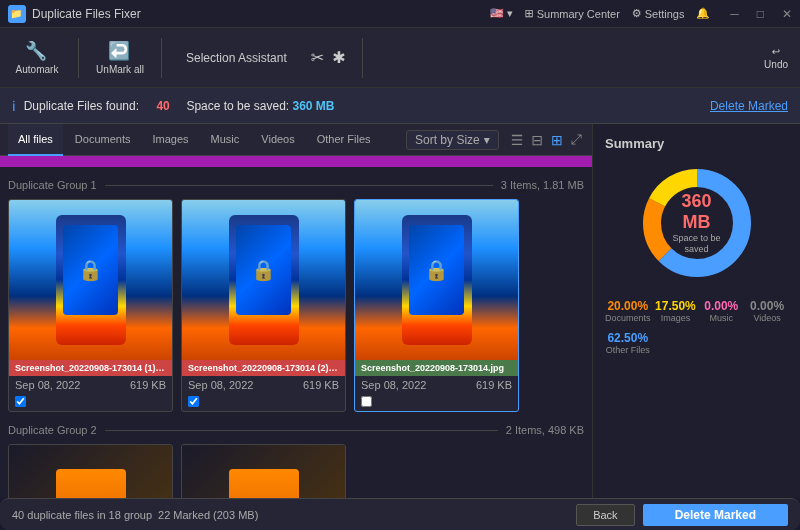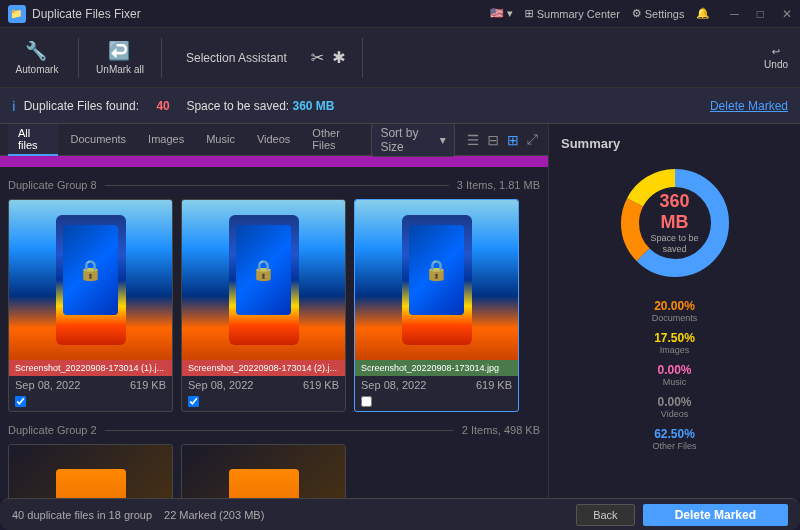--- a/index.html
+++ b/index.html
@@ -62,54 +62,54 @@
     
     .thumb-grid { display: flex; gap: 8px; flex-wrap: wrap; margin-bottom: 12px; }
 
     .thumb-item { width: 165px; background: #252535; border: 1px solid #444; border-radius: 3px; overflow: hidden; cursor: pointer; }
     .thumb-item.selected { border-color: #4a9eff; }
     .thumb-img { width: 100%; height: 160px; background: linear-gradient(to bottom, #87ceeb 0%, #1e90ff 30%, #003080 60%, #ff6600 80%, #cc4400 100%); display: flex; align-items: center; justify-content: center; position: relative; overflow: hidden; }
     .thumb-img-inner { width: 70px; height: 130px; background: linear-gradient(to bottom, #1a3a8a 0%, #2255cc 30%, #003399 50%, #ffd700 70%, #ff4400 85%, #cc2200 100%); border-radius: 6px; position: relative; display: flex; flex-direction: column; align-items: center; }
     .phone-screen { width: 55px; height: 90px; background: linear-gradient(135deg, #0044aa, #0066ff, #0033bb); border-radius: 4px; margin-top: 10px; display: flex; align-items: center; justify-content: center; }
     .phone-lock-icon { font-size: 20px; color: rgba(255,255,255,0.8); }
 
-    .thumb-label { background: #cc4444; padding: 3px 6px; font-size: 9px; color: white; white-space: nowrap; overflow: hidden; text-overflow: ellipsis; }
+    .thumb-label { background: #cc4444; padding: 3px 6px; font-size: 9px; color: white; white-space: nowrap; overflow: hidden; text-overflow: ellipsis; font-weight: bold; }
     .thumb-label.green { background: #4a7a4a; }
     .thumb-meta { display: flex; justify-content: space-between; padding: 3px 6px; font-size: 11px; color: #aaa; }
     .thumb-checkbox { display: flex; align-items: center; padding: 2px 6px 4px 6px; }
     .thumb-checkbox input { margin-right: 4px; width: 11px; height: 11px; }
 
     
     .thumb-img-2 { background: linear-gradient(to bottom, #2a2a3a, #4a3a2a); }
 
     
-    .right-panel { width: 252px; background: #1e1e2e; border-left: 1px solid #333; padding: 12px; display: flex; flex-direction: column; align-items: center; }
+    .right-panel { width: 208px; background: #1e1e2e; border-left: 1px solid #333; padding: 12px; display: flex; flex-direction: column; align-items: center; }
     .summary-title { font-size: 13px; color: #ccc; font-weight: bold; margin-bottom: 12px; align-self: flex-start; }
 
     
     .donut-container { position: relative; width: 120px; height: 120px; margin-bottom: 12px; }
     .donut-center-text { position: absolute; top: 50%; left: 50%; transform: translate(-50%, -50%); text-align: center; }
     .donut-mb { font-size: 18px; font-weight: bold; color: #ff6b6b; }
     .donut-label { font-size: 9px; color: #aaa; line-height: 1.2; }
 
     
-    .stats-grid { display: grid; grid-template-columns: 1fr; gap: 8px 4px; width: 100%; margin-top: 4px; }
+    .stats-grid { display: grid; grid-template-columns: 1fr 1fr 1fr 1fr; gap: 8px 4px; width: 100%; margin-top: 4px; }
     .stat-item { text-align: center; }
     .stat-pct { font-size: 12px; font-weight: bold; }
     .stat-name { font-size: 9px; color: #888; }
     .stat-pct.orange { color: #ff8c00; }
     .stat-pct.yellow { color: #ffd700; }
     .stat-pct.pink { color: #ff69b4; }
     .stat-pct.gray { color: #888; }
     .stat-pct.blue { color: #4a9eff; }
 
     
     .bottom-bar { height: 32px; background: #252535; border-top: 1px solid #444; display: flex; align-items: center; padding: 0 12px; border-radius: 9px; }
     .status-left { font-size: 11px; color: #aaa; }
-    .status-right { font-size: 11px; color: #aaa; margin-left: 12px; }
+    .status-right { font-size: 11px; color: #aaa; margin-left: 6px; }
     .bottom-right { margin-left: auto; display: flex; gap: 8px; }
     .back-btn { background: #333; border: 1px solid #555; color: #ccc; padding: 4px 16px; font-size: 11px; cursor: pointer; border-radius: 2px; }
     .delete-btn { background: #4a9eff; border: none; color: white; padding: 4px 32px; font-size: 12px; font-weight: bold; cursor: pointer; border-radius: 2px; }
   </style>
 </head>
 <body>
 
 <div class="titlebar">
   <div class="titlebar-icon">📁</div>
   <span class="titlebar-title">Duplicate Files Fixer</span>
@@ -176,21 +176,21 @@
         <button class="view-btn">☰</button>
         <button class="view-btn">⊟</button>
         <button class="view-btn active">⊞</button>
         <button class="view-btn">⤢</button>
       </div>
     </div>
 
     <div class="scroll-area">
 
       <div class="group-header">
-        <span class="group-title">Duplicate Group 8</span>
+        <span class="group-title">Duplicate Group 1</span>
         <div class="group-line"></div>
         <span class="group-info">3 Items, 1.81 MB</span>
       </div>
 
       <div class="thumb-grid">
 
         <div class="thumb-item">
           <div class="thumb-img">
             <div class="thumb-img-inner">
               <div class="phone-screen">

